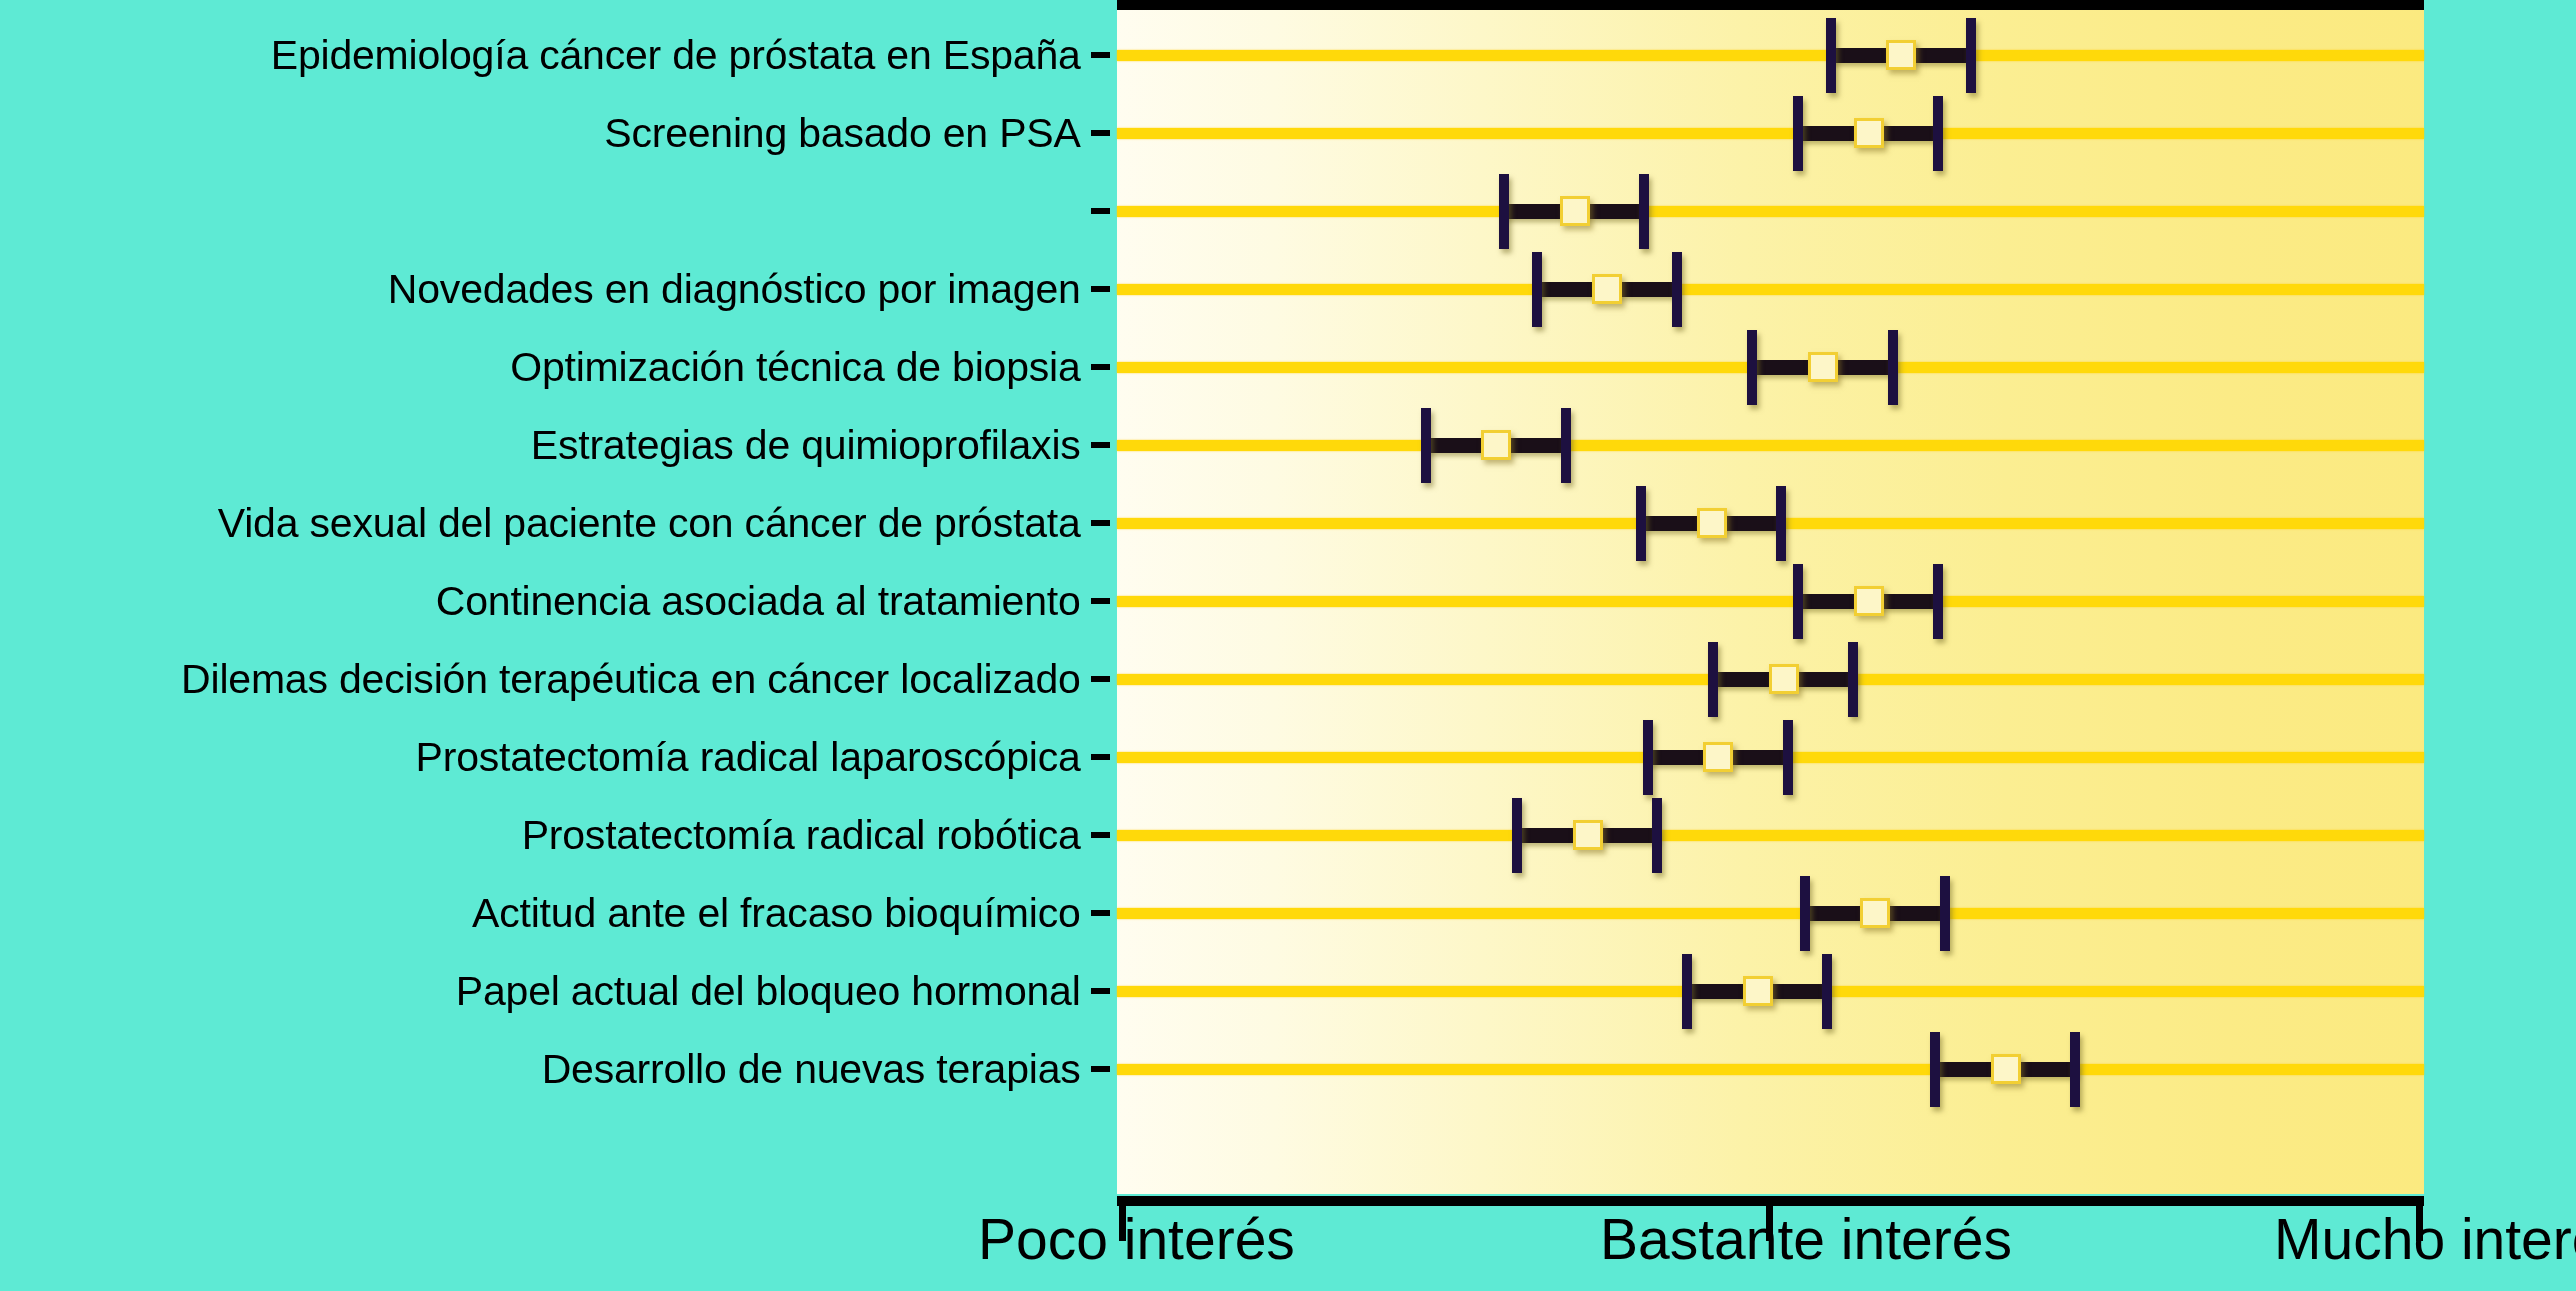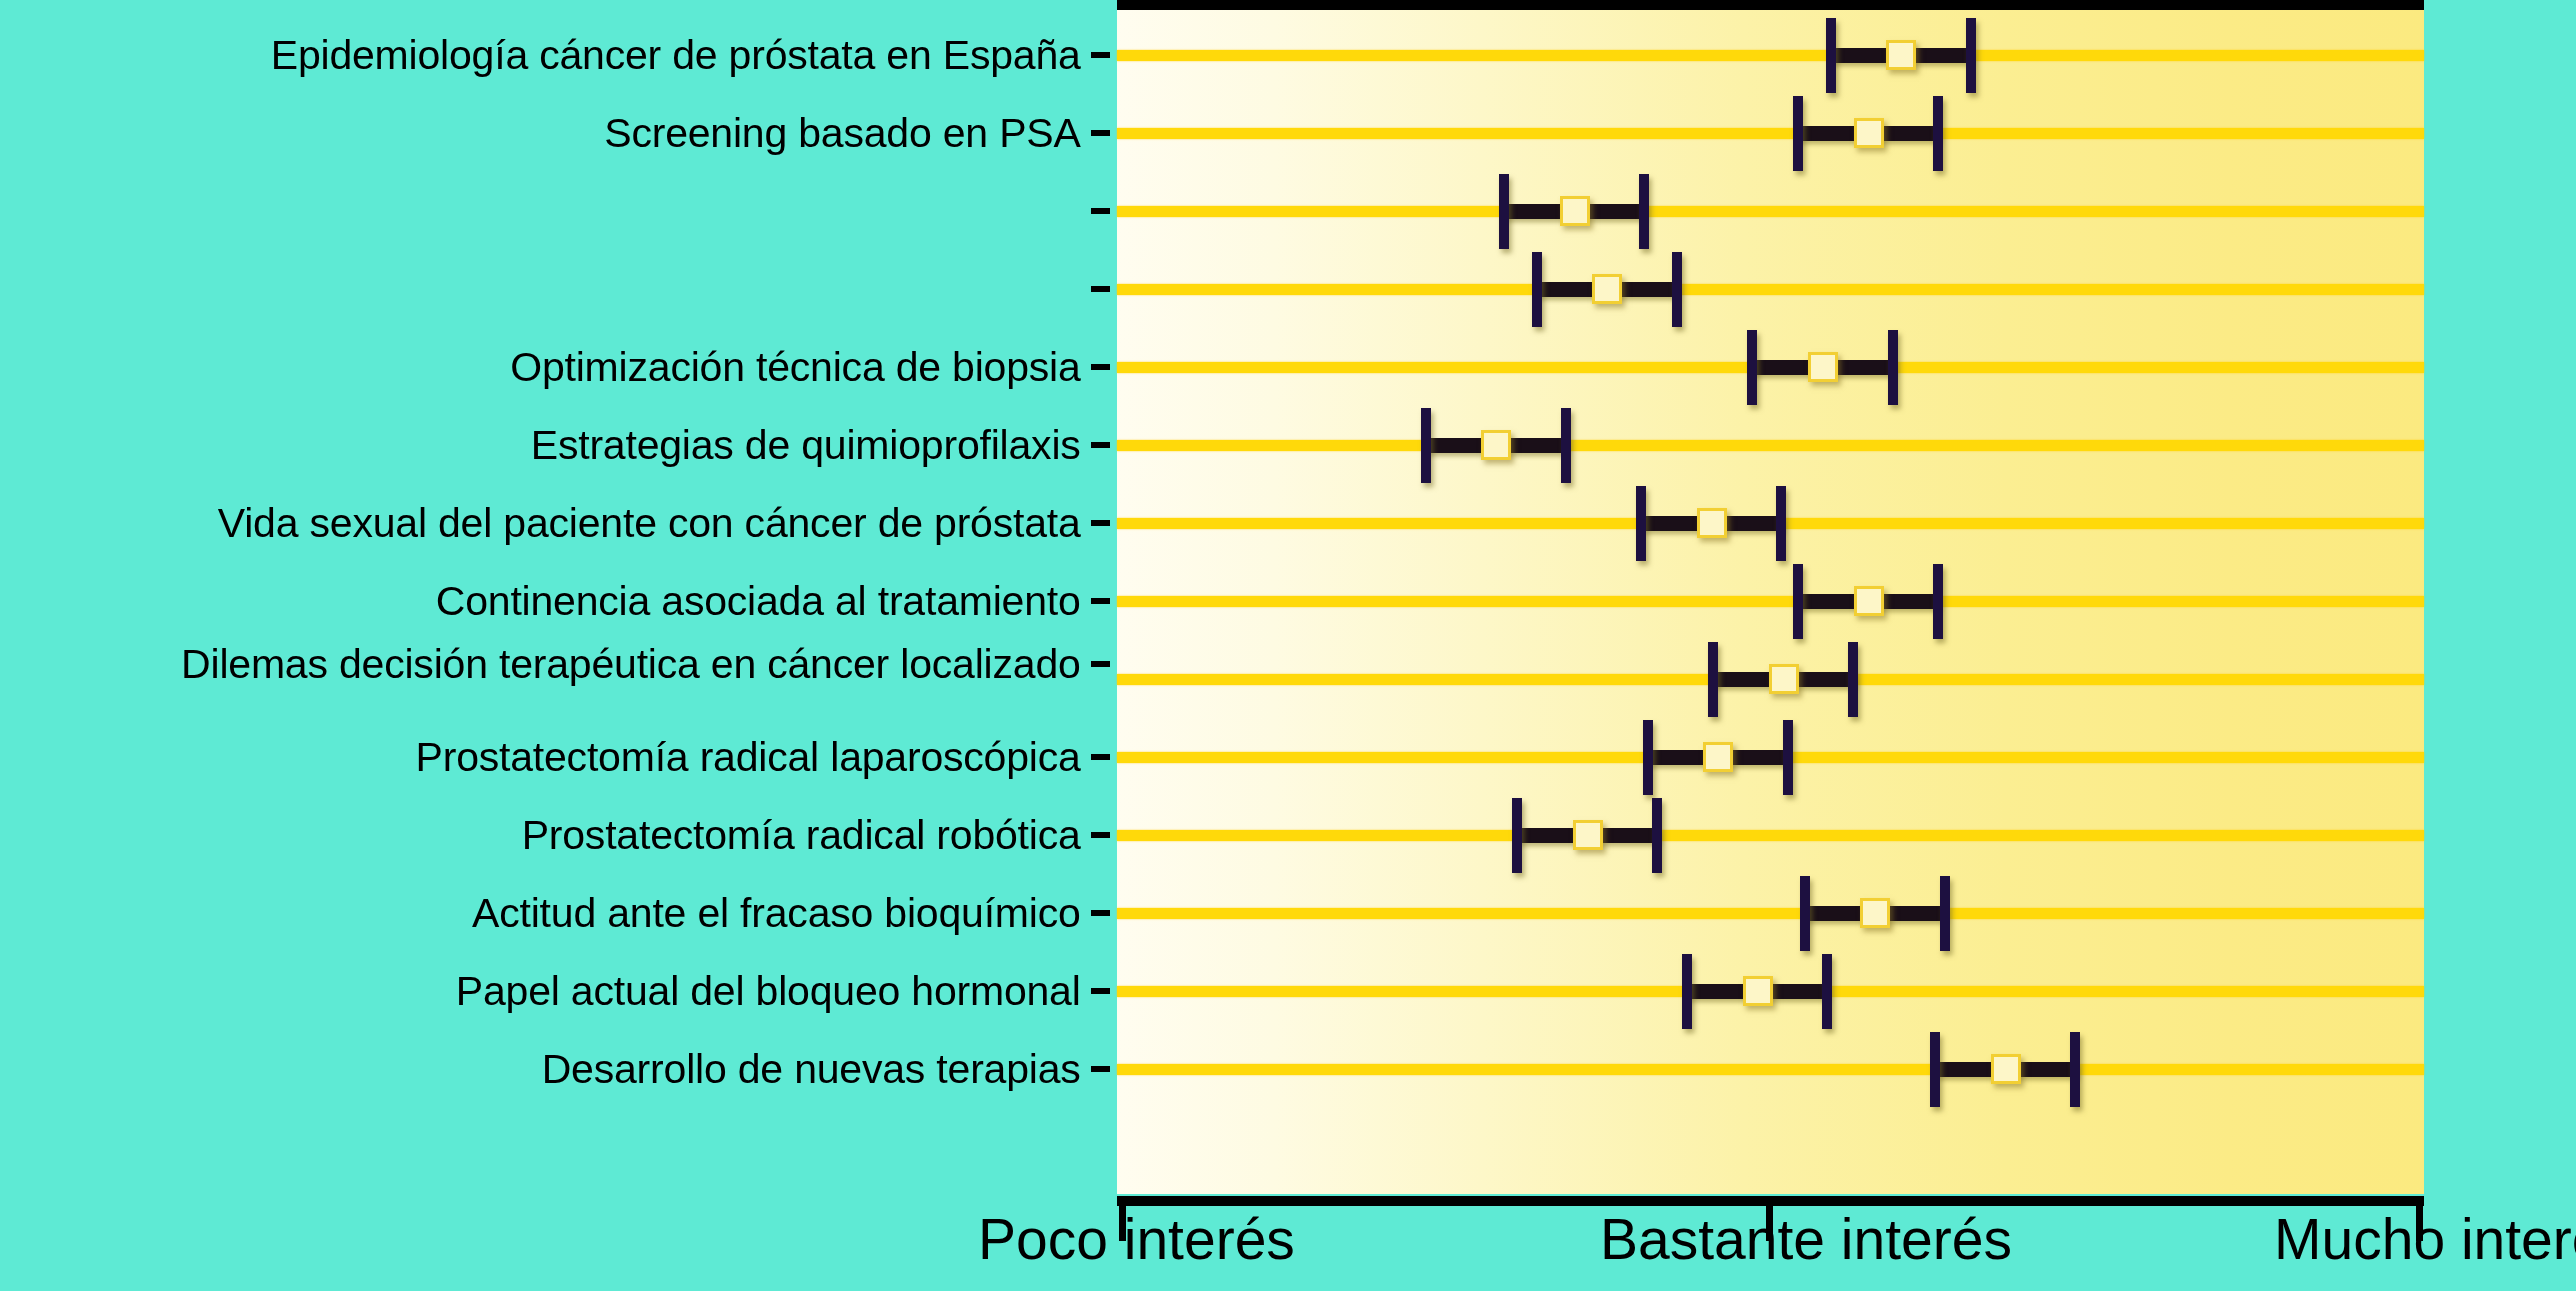--- a/index.html
+++ b/index.html
@@ -157,39 +157,40 @@
         <span class="cat-tick"></span>
       </div>
       <div class="cat-label-row" style="top: 105px;">
         <span class="cat-label-text">Screening basado en PSA</span>
         <span class="cat-tick"></span>
       </div>
       <div class="cat-label-row" style="top: 183px;">
         <span class="cat-tick"></span>
       </div>
       <div class="cat-label-row" style="top: 261px;">
+        <span class="cat-label-text">Novedades en diagnóstico por imagen</span>
         <span class="cat-tick"></span>
       </div>
       <div class="cat-label-row" style="top: 339px;">
         <span class="cat-label-text">Optimización técnica de biopsia</span>
         <span class="cat-tick"></span>
       </div>
       <div class="cat-label-row" style="top: 417px;">
         <span class="cat-label-text">Estrategias de quimioprofilaxis</span>
         <span class="cat-tick"></span>
       </div>
       <div class="cat-label-row" style="top: 495px;">
         <span class="cat-label-text">Vida sexual del paciente con cáncer de próstata</span>
         <span class="cat-tick"></span>
       </div>
       <div class="cat-label-row" style="top: 573px;">
         <span class="cat-label-text">Continencia asociada al tratamiento</span>
         <span class="cat-tick"></span>
       </div>
-      <div class="cat-label-row" style="top: 636px; margin-left: 44px;">
+      <div class="cat-label-row" style="top: 651px; margin-left: 44px;">
         <span class="cat-label-text">Dilemas decisión terapéutica en cáncer localizado</span>
         <span class="cat-tick"></span>
       </div>
       <div class="cat-label-row" style="top: 729px;">
         <span class="cat-label-text">Prostatectomía radical laparoscópica</span>
         <span class="cat-tick"></span>
       </div>
       <div class="cat-label-row" style="top: 807px;">
         <span class="cat-label-text">Prostatectomía radical robótica</span>
         <span class="cat-tick"></span>

